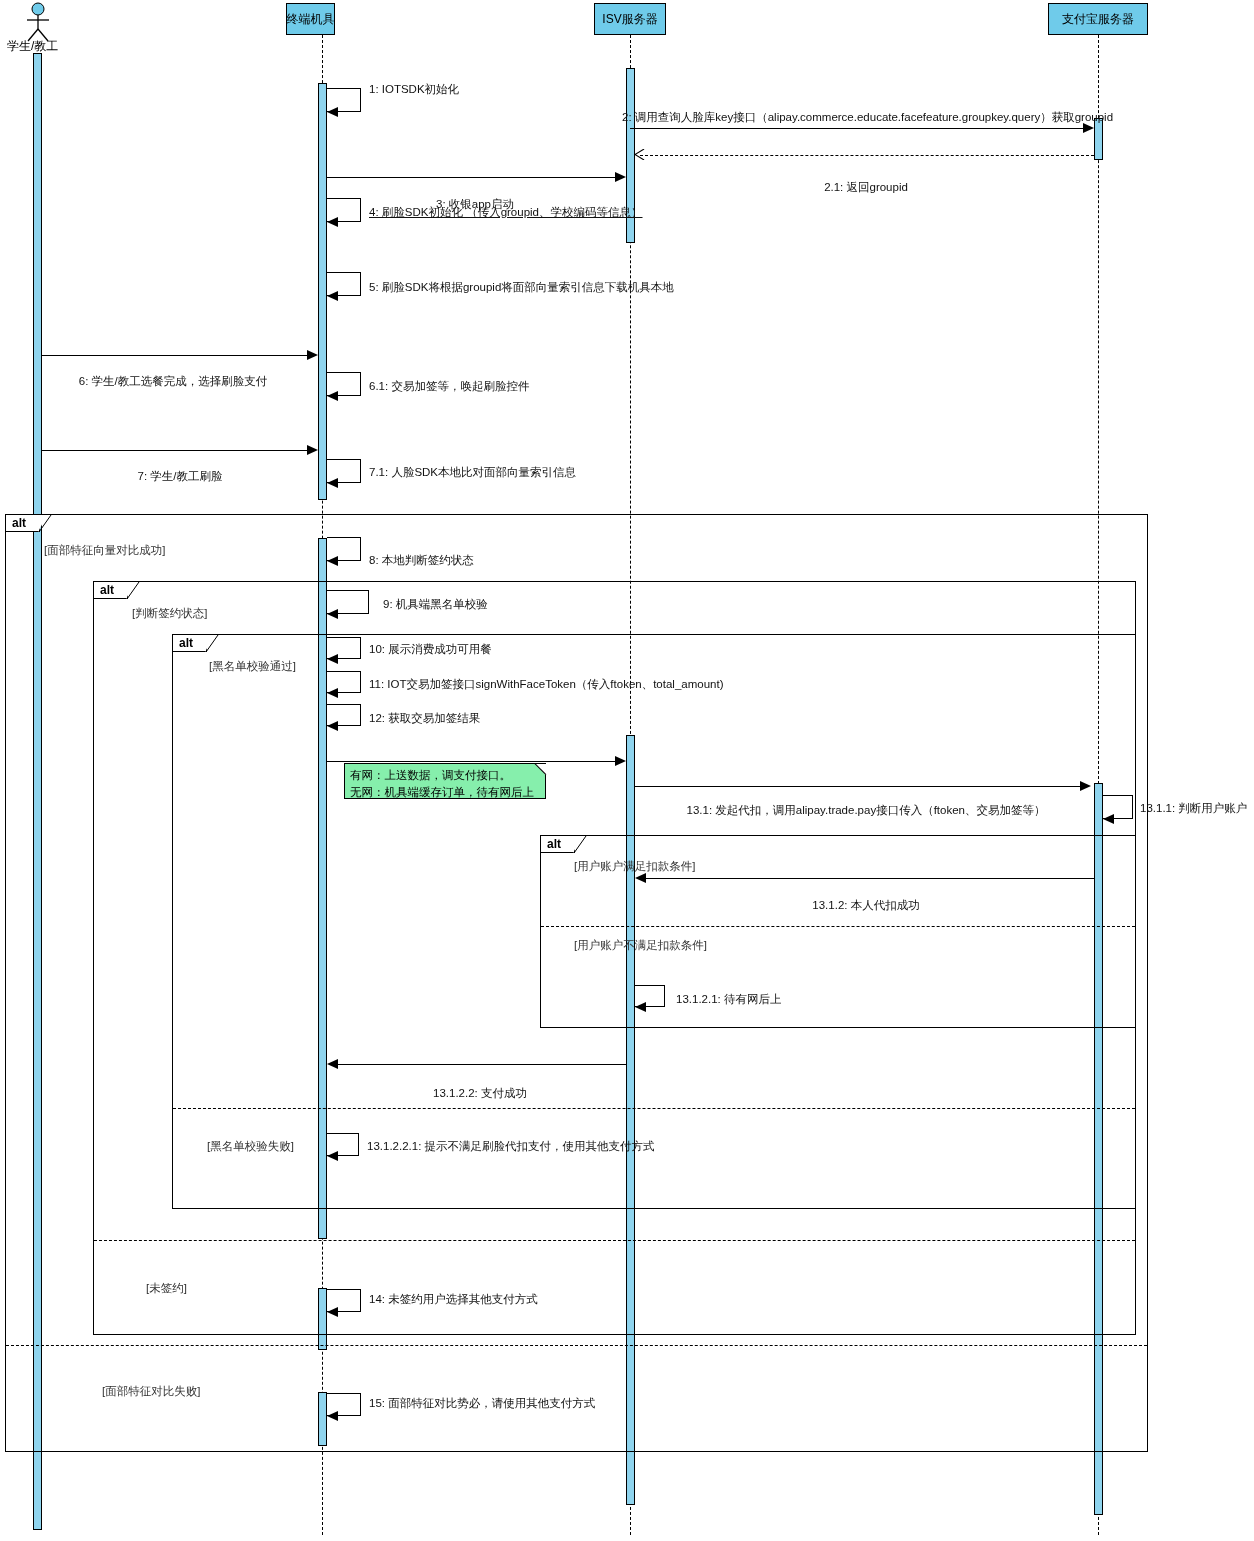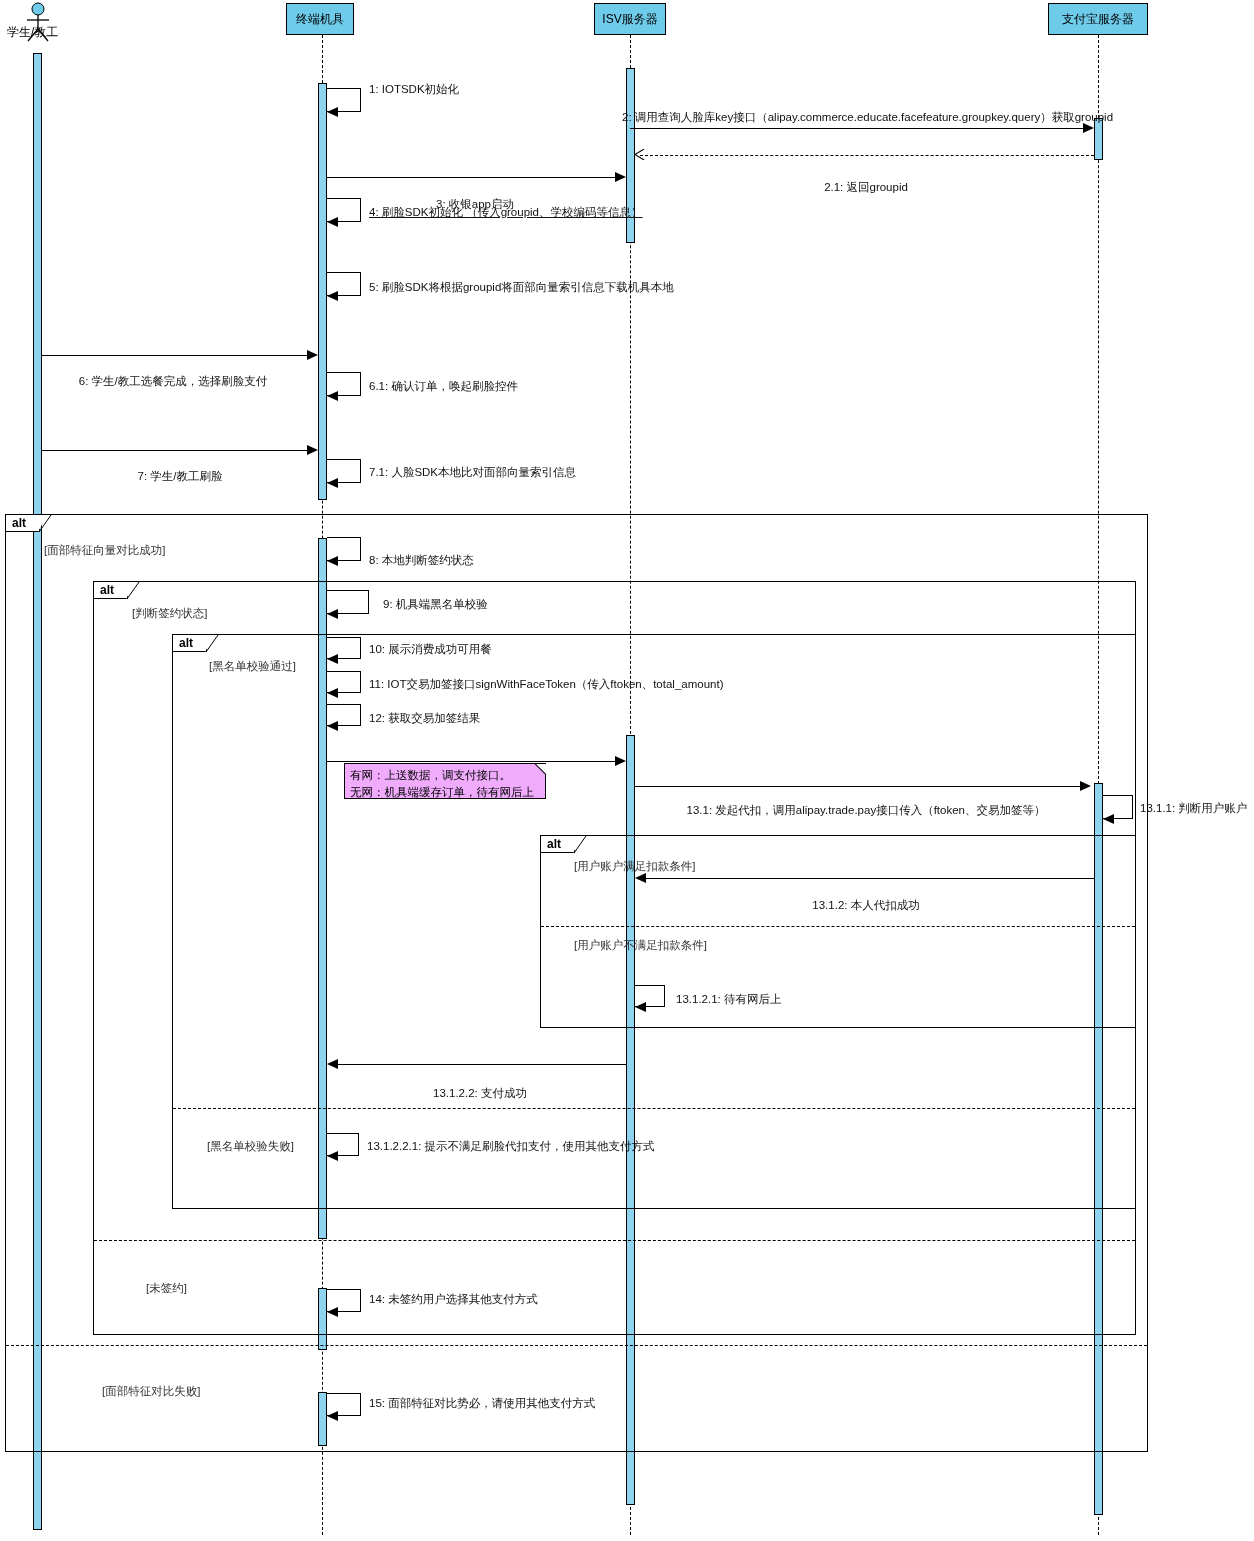--- a/index.html
+++ b/index.html
@@ -36,43 +36,43 @@
   .frag-tag{position:absolute;width:34px;height:17px;box-sizing:border-box;
             border-right:1px solid #000;border-bottom:1px solid #000;background:#fff;}
   .frag-tag:after{content:"";position:absolute;right:-8px;top:0;width:0;height:0;
             border-top:17px solid #fff;border-right:9px solid transparent;}
   .frag-label{position:absolute;font-size:12px;font-weight:bold;color:#000;line-height:17px;padding-left:4px;z-index:3;}
   .guard{position:absolute;font-size:11.5px;color:#333;white-space:nowrap;}
   .sep{position:absolute;height:0;border-top:1px dashed #000;}
   .diag{position:absolute;width:13px;height:19px;}
 
   
-  .note{position:absolute;background:#f0abfc;border:1px solid #000;box-sizing:border-box;
+  .note{position:absolute;background:#86efac;border:1px solid #000;box-sizing:border-box;
         font-size:11.5px;color:#000;padding:3px 5px;line-height:17px;}
   .note-fold{position:absolute;width:0;height:0;border-top:11px solid #fff;border-left:11px solid transparent;}
   .note-fold-line{position:absolute;width:16px;height:0;border-top:1px solid #000;transform-origin:left top;transform:rotate(45deg);}
 </style>
 </head>
 <body>
 
 <div id="canvas">
 
   <div class="actor-wrap" style="left:22px;top:2px;">
     <svg width="32" height="40" viewBox="0 0 32 40">
       <circle cx="16" cy="7" r="6" fill="#6FCBEA" stroke="#000" stroke-width="1"></circle>
       <line x1="16" y1="13" x2="16" y2="27" stroke="#000" stroke-width="1.3"></line>
       <line x1="5" y1="18" x2="27" y2="18" stroke="#000" stroke-width="1.3"></line>
       <line x1="16" y1="27" x2="6" y2="39" stroke="#000" stroke-width="1.3"></line>
       <line x1="16" y1="27" x2="26" y2="39" stroke="#000" stroke-width="1.3"></line>
     </svg>
   </div>
-  <div class="actor-label" style="left:7px;top:24px;">学生/教工</div>
+  <div class="actor-label" style="left:7px;top:38px;">学生/教工</div>
   <div class="actor-bar" style="left:33px;top:53px;height:1477px;"></div>
 
-  <div class="head" style="left:286px;top:3px;width:68px;height:32px;">
+  <div class="head" style="left:286px;top:3px;width:49px;height:32px;">
     <span>终端机具</span>
   </div>
   <div class="head" style="left:594px;top:3px;width:72px;height:32px;">
     <span>ISV服务器</span>
   </div>
   <div class="head" style="left:1048px;top:3px;width:100px;height:32px;">
     <span>支付宝服务器</span>
   </div>
 
   <div class="lifeline" style="left:322px;top:35px;height:1500px;"></div>
@@ -115,21 +115,21 @@
   <div class="self" style="left:327px;top:272px;width:34px;height:24px;"></div>
   <div class="arrow-l" style="left:327px;top:291px;"></div>
   <div class="msg-label" style="left:369px;top:280px;">5: 刷脸SDK将根据groupid将面部向量索引信息下载机具本地</div>
 
   <div class="msg-line" style="left:42px;top:355px;width:272px;"></div>
   <div class="arrow-r" style="left:307px;top:350px;"></div>
   <div class="msg-label c" style="left:173px;top:334px;">6: 学生/教工选餐完成，选择刷脸支付</div>
 
   <div class="self" style="left:327px;top:372px;width:34px;height:24px;"></div>
   <div class="arrow-l" style="left:327px;top:391px;"></div>
-  <div class="msg-label" style="left:369px;top:379px;">6.1: 确认订单，唤起刷脸控件</div>
+  <div class="msg-label" style="left:369px;top:379px;">6.1: 交易加签等，唤起刷脸控件</div>
 
   <div class="msg-line" style="left:42px;top:450px;width:272px;"></div>
   <div class="arrow-r" style="left:307px;top:445px;"></div>
   <div class="msg-label c" style="left:180px;top:429px;">7: 学生/教工刷脸</div>
 
   <div class="self" style="left:327px;top:459px;width:34px;height:24px;"></div>
   <div class="arrow-l" style="left:327px;top:478px;"></div>
   <div class="msg-label" style="left:369px;top:465px;">7.1: 人脸SDK本地比对面部向量索引信息</div>
 
   <div class="frag" style="left:5px;top:514px;width:1143px;height:938px;"></div>

